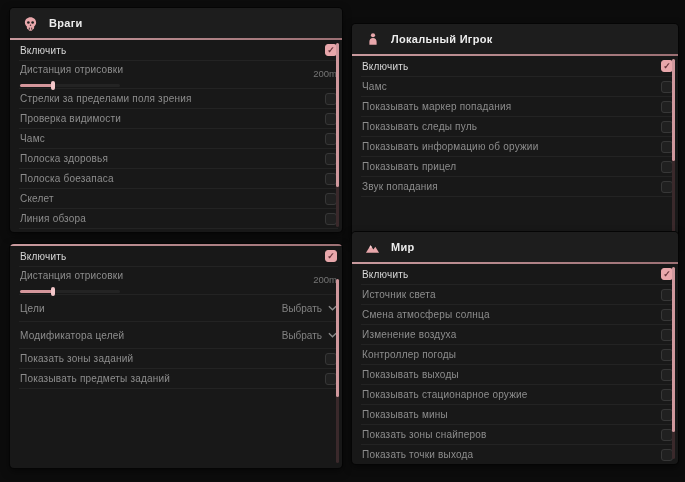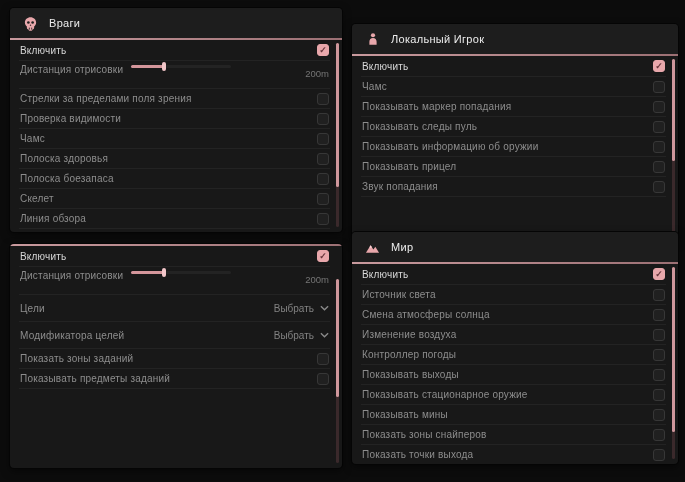--- a/index.html
+++ b/index.html
@@ -17,45 +17,45 @@
   .panel-tr{left:352px;top:24px;width:326px;height:216px}
   .panel-bl{left:10px;top:244px;width:332px;height:224px}
   .panel-br{left:352px;top:232px;width:326px;height:232px}
 
   .panel-header{
     height:30px;display:flex;align-items:center;gap:11px;
     padding:0 13px;background:#1d1d1d;
   }
   .panel-header .hicon{width:15px;height:15px;display:flex;align-items:center;justify-content:center;flex:0 0 auto}
   .panel-header .hicon svg{display:block}
-  .panel-title{color:#ececec;font-size:11px;font-weight:normal;letter-spacing:.3px}
+  .panel-title{color:#ececec;font-size:11px;font-weight:bold;letter-spacing:.3px}
   .accent-line{height:2px;background:linear-gradient(90deg,#c99a9e,#9c7074)}
 
-  .panel-body{position:relative;height:calc(100% - 32px);padding:0 12px 0 9px}
+  .panel-body{position:relative;height:calc(100% - 32px);padding:0 4px 0 9px}
 
   .row{
     display:flex;align-items:center;justify-content:space-between;
     height:19px;border-bottom:1px solid #232323;padding:0 1px;
   }
   .row .label{color:#8d8d8d;font-size:10px;letter-spacing:.2px;white-space:nowrap}
   .row.on{height:20px}
   .row.on .label{color:#d8d8d8}
 
   .checkbox{
     width:12px;height:12px;border-radius:3px;flex:0 0 auto;
     background:#202020;border:1px solid #373737;box-sizing:border-box;
     display:flex;align-items:center;justify-content:center;
   }
   .checkbox[data-checked="true"]{background:#e8a7ab;border-color:#e8a7ab}
   .checkbox[data-checked="true"]::after{
     content:"✓";color:#643339;font-size:9px;font-weight:bold;line-height:1;
   }
 
   .slider-row{height:24px;align-items:flex-start;padding-top:3px}
-  .slider-col{display:flex;flex-direction:row;gap:8px}
+  .slider-col{display:flex;flex-direction:column;gap:8px}
   .slider{position:relative;width:100px;height:3px;background:#232323;border-radius:2px;margin-top:1px}
   .slider-fill{position:absolute;left:0;top:0;height:3px;width:33px;background:#d4969b;border-radius:2px}
   .slider-handle{position:absolute;left:31px;top:-3px;width:4px;height:9px;background:#f2c6c9;border-radius:2px}
   .slider-row .value{color:#757575;font-size:9.5px;margin-top:4px}
 
   .dropdown-row{height:26px}
   .dropdown{display:flex;align-items:center;gap:6px;cursor:default}
   .dropdown .dd-value{color:#828282;font-size:10px}
   .dropdown .chev{display:flex;align-items:center}
 

